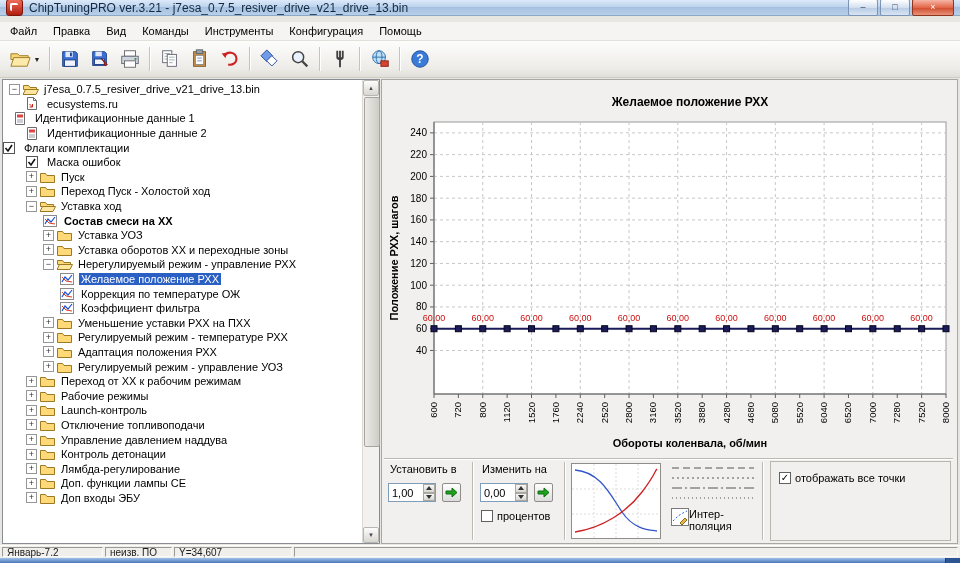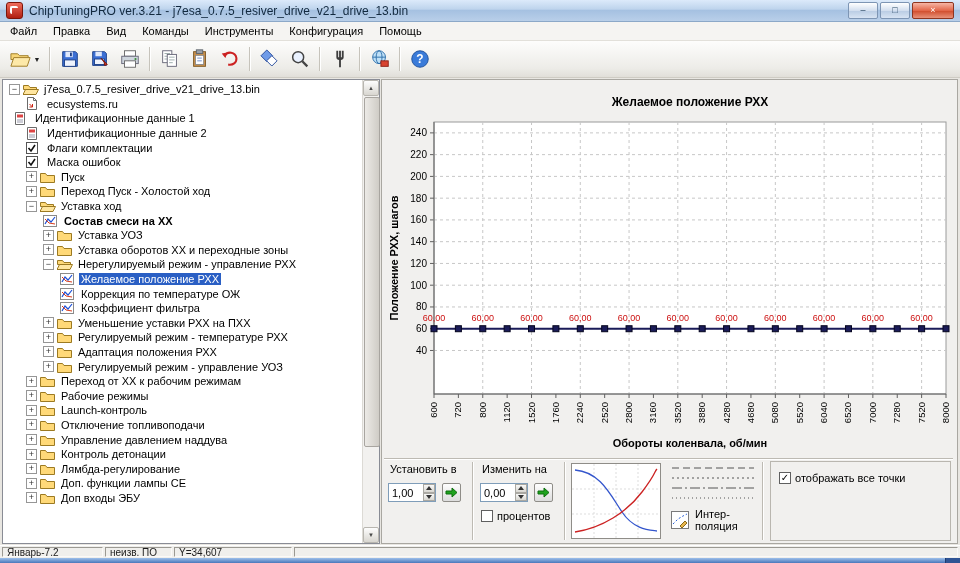--- a/index.html
+++ b/index.html
@@ -2,21 +2,21 @@
 <html><head>
 <meta charset="utf-8">
 <style>
   html,body{margin:0;padding:0}
   body{width:960px;height:563px;position:relative;overflow:hidden;background:#e8e6e1;
        font-family:"Liberation Sans",sans-serif;font-size:11px;color:#000}
   svg{display:block}
   svg text{font-family:"Liberation Sans",sans-serif}
 
   
-  .titlebar{position:absolute;left:0;top:0;width:960px;height:22px;
+  .titlebar{position:absolute;left:0;top:0;width:960px;height:16px;
     background:linear-gradient(#dceafa,#bdd3ec 45%,#a4c0e1 46%,#b9cfe9);
     border-bottom:1px solid #8ca8c8;display:flex;align-items:center;padding:0 6px;box-sizing:border-box}
   .app-icon{width:15px;height:15px;background:linear-gradient(#ef6c5c,#b01e10);
     border:1px solid #7c150a;border-radius:3px;margin-right:6px;position:relative;flex:none}
   .app-icon::after{content:"";position:absolute;left:3px;top:3px;width:6px;height:6px;
     border:2px solid #fff;border-right:none;border-bottom:none;border-radius:2px}
   .title-text{font-size:12px;color:#12293f;white-space:nowrap}
   .win-buttons{margin-left:auto;display:flex;gap:2px}
   .wbtn{height:15px;width:28px;display:flex;align-items:center;justify-content:center;
     font-size:9px;line-height:1;color:#24425f;border:1px solid #7d95b4;border-radius:2px;
@@ -85,21 +85,21 @@
     box-sizing:border-box}
   .ap1{left:60px;top:403px}.ap2{left:152px;top:403px}
   .chk{display:flex;align-items:center;font-size:11px}
   .cb{width:12px;height:12px;border:1px solid #5f5f5f;background:#fff;display:inline-flex;
     align-items:center;justify-content:center;font-size:10px;line-height:1;margin-right:4px;
     flex:none;box-sizing:border-box}
   .pct{position:absolute;left:99px;top:430px}
   .mini-chart{position:absolute;left:189px;top:383px;width:90px;height:76px;background:#fff;
     border:1px solid #8f8d88;box-sizing:border-box}
   .dashpat{position:absolute;left:288px;top:383px}
-  .interp{position:absolute;left:289px;top:428px;display:flex;align-items:center;gap:6px;
+  .interp{position:absolute;left:289px;top:428px;display:flex;align-items:flex-start;
     font-size:11px;line-height:12px}
   .points-box{position:absolute;left:388px;top:381px;width:181px;height:80px;
     border:1px solid #b9b6af;box-sizing:border-box}
   .points-box .chk{margin:10px 0 0 8px}
 
   
   .statusbar{position:absolute;left:0;top:545px;width:960px;height:13px;background:#f0efec;
     border-top:1px solid #fff;display:flex;gap:2px;padding:1px 2px;box-sizing:border-box}
   .sb-seg{border:1px solid;border-color:#9b9992 #fbfaf8 #fbfaf8 #9b9992;font-size:10px;
     line-height:9px;padding:0 4px;display:flex;align-items:center;color:#1c1c1c;box-sizing:border-box}
@@ -289,21 +289,21 @@
       <div class="trow" style="padding-left: 23px;">
         <span class="ticon">
           <svg width="12" height="13">
             <path d="M1.5 0.5 h9 v12 h-9z" fill="#fff" stroke="#6b6b6b"></path>
             <rect x="3" y="2.5" width="6" height="3" fill="#d44"></rect>
             <path d="M3 8 h6 M3 10 h6" stroke="#99a"></path>
           </svg>
         </span>
         <span class="tlabel">Идентификационные данные 2</span>
       </div>
-      <div class="trow" style="padding-left: 23px;">
+      <div class="trow" style="">
         <span class="ticon">
           <svg width="12" height="12">
             <rect x="0.5" y="0.5" width="11" height="11" fill="#fff" stroke="#555"></rect>
             <path d="M2.5 6 l2.5 3 4 -6" fill="none" stroke="#111" stroke-width="1.6"></path>
           </svg>
         </span>
         <span class="tlabel">Флаги комплектации</span>
       </div>
       <div class="trow" style="padding-left: 23px;">
         <span class="ticon">

